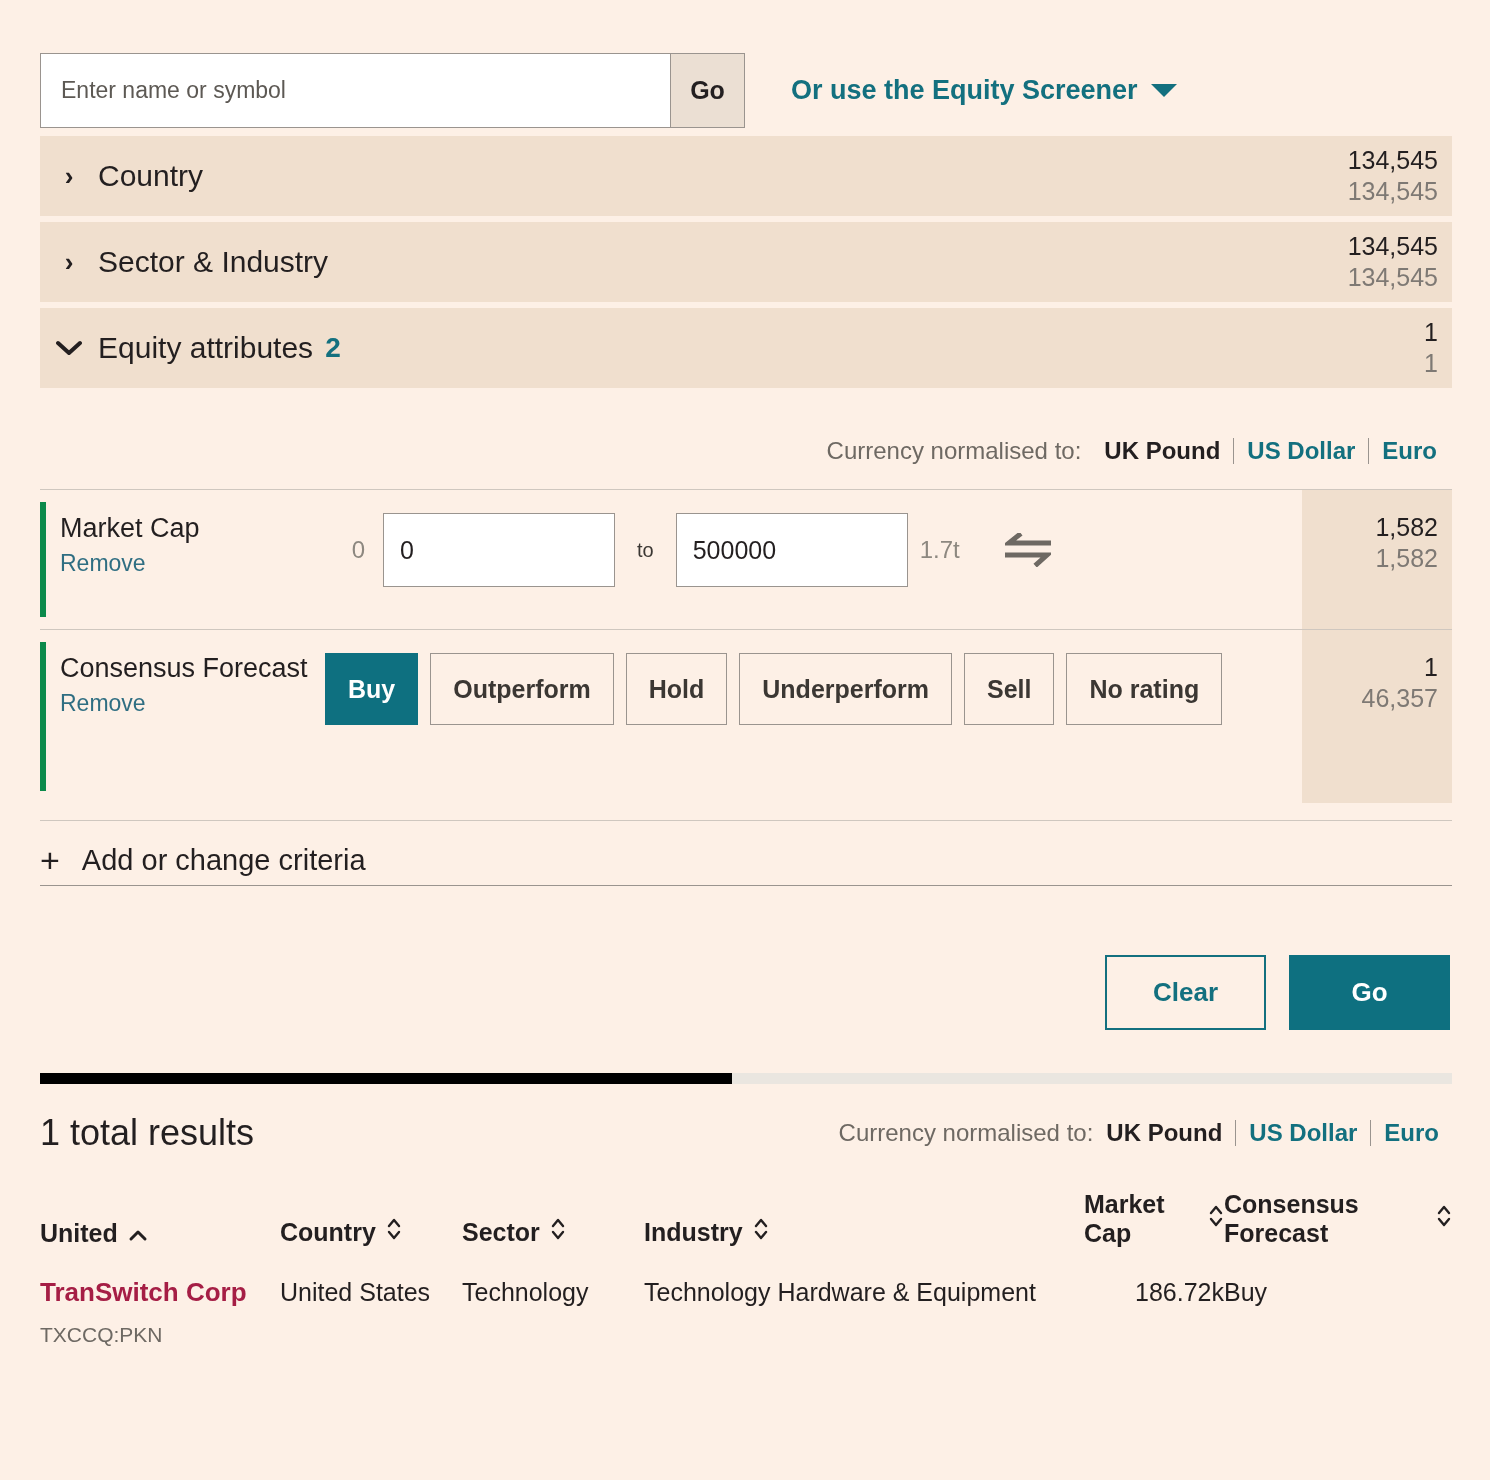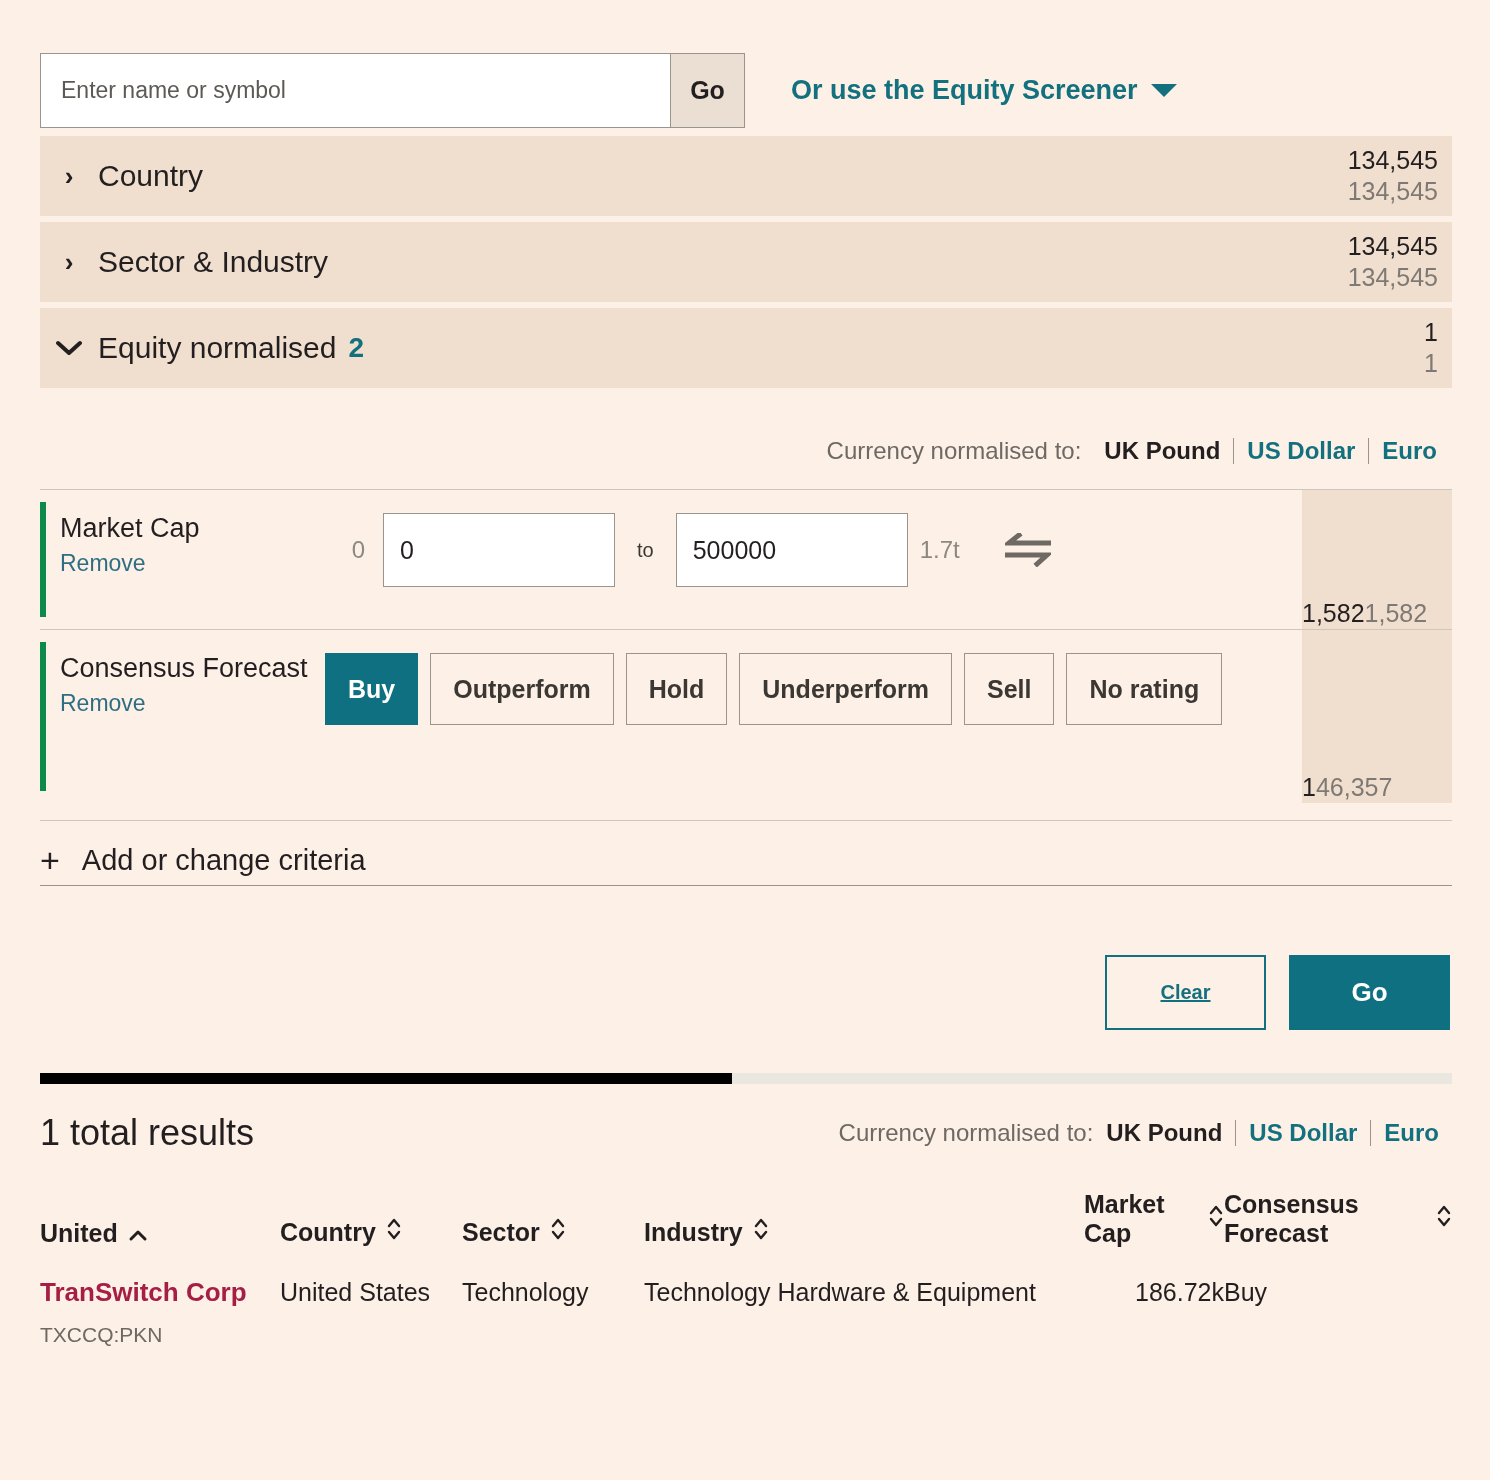--- a/index.html
+++ b/index.html
@@ -141,21 +141,21 @@
     margin-right: 12px;
     display: flex; align-items: center; justify-content: center;
   }
   .rating-btn.selected {
     background: #0E7080; border-color: #0E7080; color: #ffffff;
   }
 
   .crit-counts {
     position: absolute; right: 0; top: 0; bottom: 0;
     width: 150px; background: #F0DFCE;
-    display: flex; flex-direction: row; align-items: flex-end;
+    display: flex; flex-direction: column; align-items: flex-end;
     padding: 22px 14px 0 0;
     line-height: 1.25;
   }
 
   
   .add-criteria {
     position: absolute; left: 40px; top: 820px; width: 1412px;
     border-top: 1px solid #CFC7BF;
     padding-top: 22px;
     display: flex; align-items: center; gap: 22px;
@@ -169,24 +169,23 @@
   }
 
   
   .actions {
     position: absolute; right: 40px; top: 955px;
     display: flex; gap: 23px;
   }
   .btn-clear {
     width: 161px; height: 75px;
     background: transparent; border: 2px solid #13707F;
-    color: #13707F; font-weight: bold; font-size: 20px;
-    font-family: "Liberation Sans", sans-serif;
-    cursor: pointer;
-    text-decoration: underline;
+    color: #13707F; font-weight: bold; font-size: 26px;
+    font-family: "Liberation Sans", sans-serif;
+    cursor: pointer;
   }
   .btn-go {
     width: 161px; height: 75px;
     background: #0E7080; border: none;
     color: #ffffff; font-weight: bold; font-size: 26px;
     font-family: "Liberation Sans", sans-serif;
     cursor: pointer;
   }
 
   
@@ -265,21 +264,21 @@
         <div class="cnt-bot">134,545</div>
       </div>
     </div>
 
     <div class="acc-row">
       <span class="acc-caret">
         <svg width="26" height="16" viewBox="0 0 26 16" aria-hidden="true">
           <path d="M2 3 L13 13 L24 3" stroke="#231f20" stroke-width="4" fill="none" stroke-linecap="round" stroke-linejoin="round"></path>
         </svg>
       </span>
-      <span class="acc-label">Equity normalised</span>
+      <span class="acc-label">Equity attributes</span>
       <span class="acc-badge">2</span>
       <div class="acc-counts">
         <div class="cnt-top">1</div>
         <div class="cnt-bot">1</div>
       </div>
     </div>
   </div>
 
   <div class="currency-bar">
     <span class="lead">Currency normalised to:</span>

